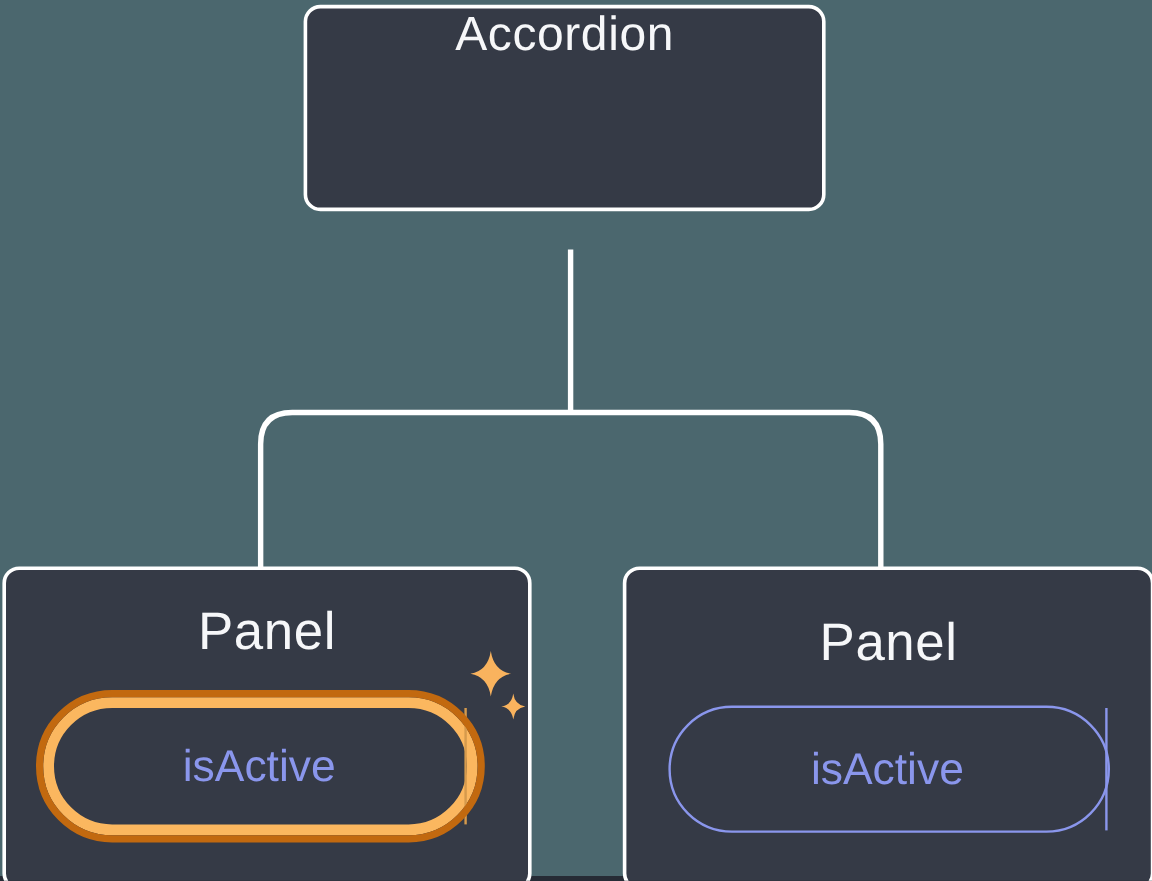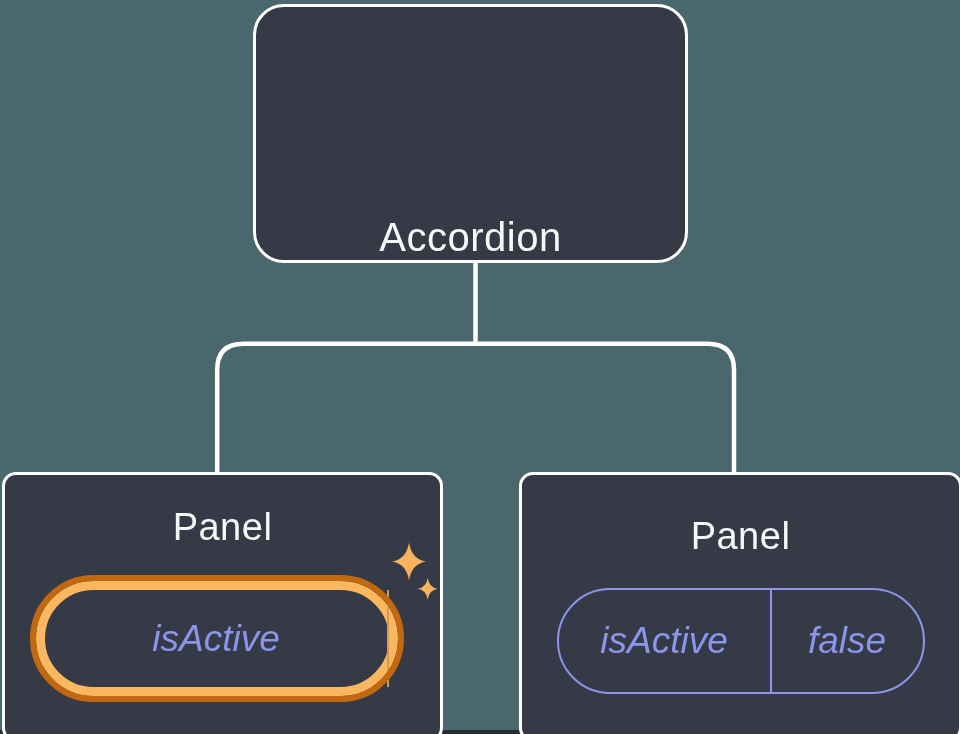--- a/index.html
+++ b/index.html
@@ -2,36 +2,36 @@
 <html><head>
 <meta charset="utf-8">
 <style>
   html,body{margin:0;padding:0;background:#262b35;}
   .stage{position:relative;width:960px;height:734px;overflow:hidden;
          font-family:"Liberation Sans", sans-serif;}
   .bg-teal{position:absolute;left:0;top:0;width:960px;height:730px;background:#4b676e;}
   .connectors{position:absolute;left:0;top:0;width:960px;height:734px;pointer-events:none;}
   .node{position:absolute;background:#353a46;border:3.5px solid #ffffff;border-radius:14px;
         box-sizing:border-box;}
-  .node-root{left:253px;top:4px;width:435px;height:259px;display:flex;
-             align-items:flex-end;justify-content:center;border-radius:31px;}
+  .node-root{left:253px;top:4px;width:435px;height:172px;display:flex;
+             align-items:flex-start;justify-content:center;}
   .node-root .node-label{color:#f6f7f9;font-size:40px;font-weight:500;letter-spacing:.5px;}
   .node-panel-left{left:2px;top:472px;width:441px;height:270px;}
   .node-panel-right{left:519px;top:472px;width:443px;height:270px;}
   .panel-title{position:absolute;left:0;width:100%;text-align:center;color:#f6f7f9;
-               font-size:38px;font-weight:500;letter-spacing:.5px;line-height:42px;}
+               font-size:44px;font-weight:500;letter-spacing:.5px;line-height:42px;}
   .node-panel-left .panel-title{top:31px;}
   .node-panel-right .panel-title{top:40px;}
   .pill{position:absolute;box-sizing:border-box;border-radius:999px;display:flex;
         align-items:stretch;font-size:37px;color:#8a96ec;}
   .pill-active{left:31px;top:106px;width:362px;height:115px;background:#353a46;
                border:9px solid #fbb75f;outline:6.5px solid #c2690f;}
   .pill-inactive{left:34.5px;top:112.5px;width:368px;height:106px;background:transparent;
                  border:2px solid #8a96ec;}
-  .pill-cell{display:flex;align-items:center;justify-content:center;font-style:italic;}
+  .pill-cell{display:flex;align-items:center;justify-content:center;}
   .pill-active .cell-key{flex:213 0 0;}
   .pill-active .cell-val{flex:131 0 0;font-weight:700;}
   .pill-inactive .cell-key{flex:211 0 0;}
   .pill-inactive .cell-val{flex:151 0 0;}
   .divider{width:2px;align-self:stretch;}
   .divider-gold{background:#d59a4d;}
   .divider-purple{background:#8a96ec;}
   .sparkles{position:absolute;left:374px;top:62px;width:66px;height:66px;}
 </style>
 </head>
@@ -63,17 +63,16 @@
       <path fill="#f9b35e" d="M48.7 41 Q50 50.5 58.7 51.8 Q50 53.1 48.7 62.6 Q47.4 53.1 38.7 51.8 Q47.4 50.5 48.7 41 Z"></path>
     </svg>
   </div>
 
   <div class="node node-panel-right">
     <div class="panel-title">Panel</div>
 
     <div class="pill pill-inactive">
       <div class="pill-cell cell-key">isActive</div>
       <div class="divider divider-purple"></div>
-      <div class="pill-cell cell-val">false</div>
     </div>
   </div>
 
 </div>
 
 </body></html>

